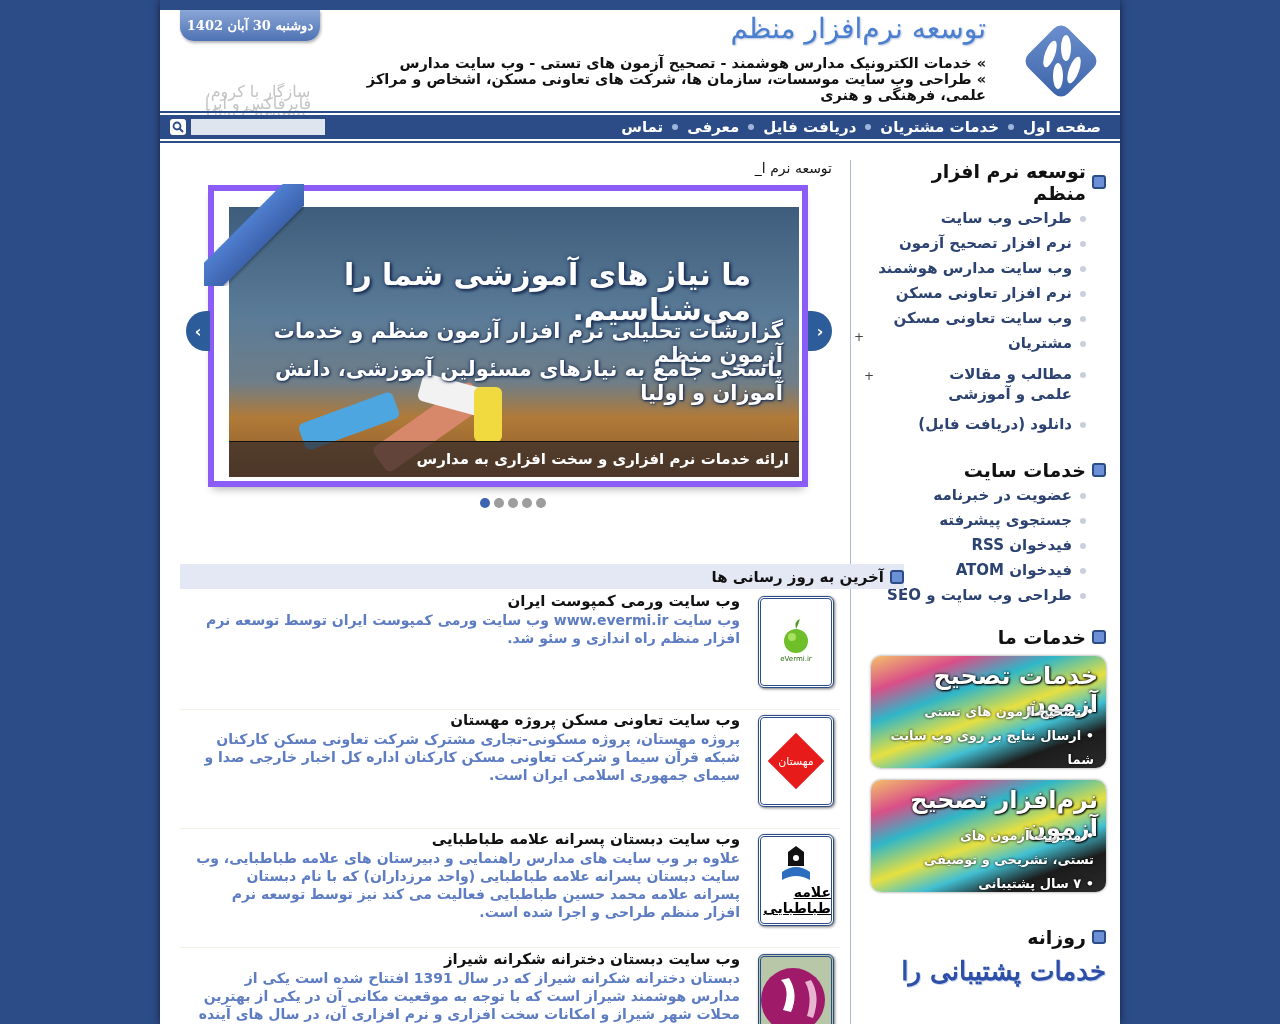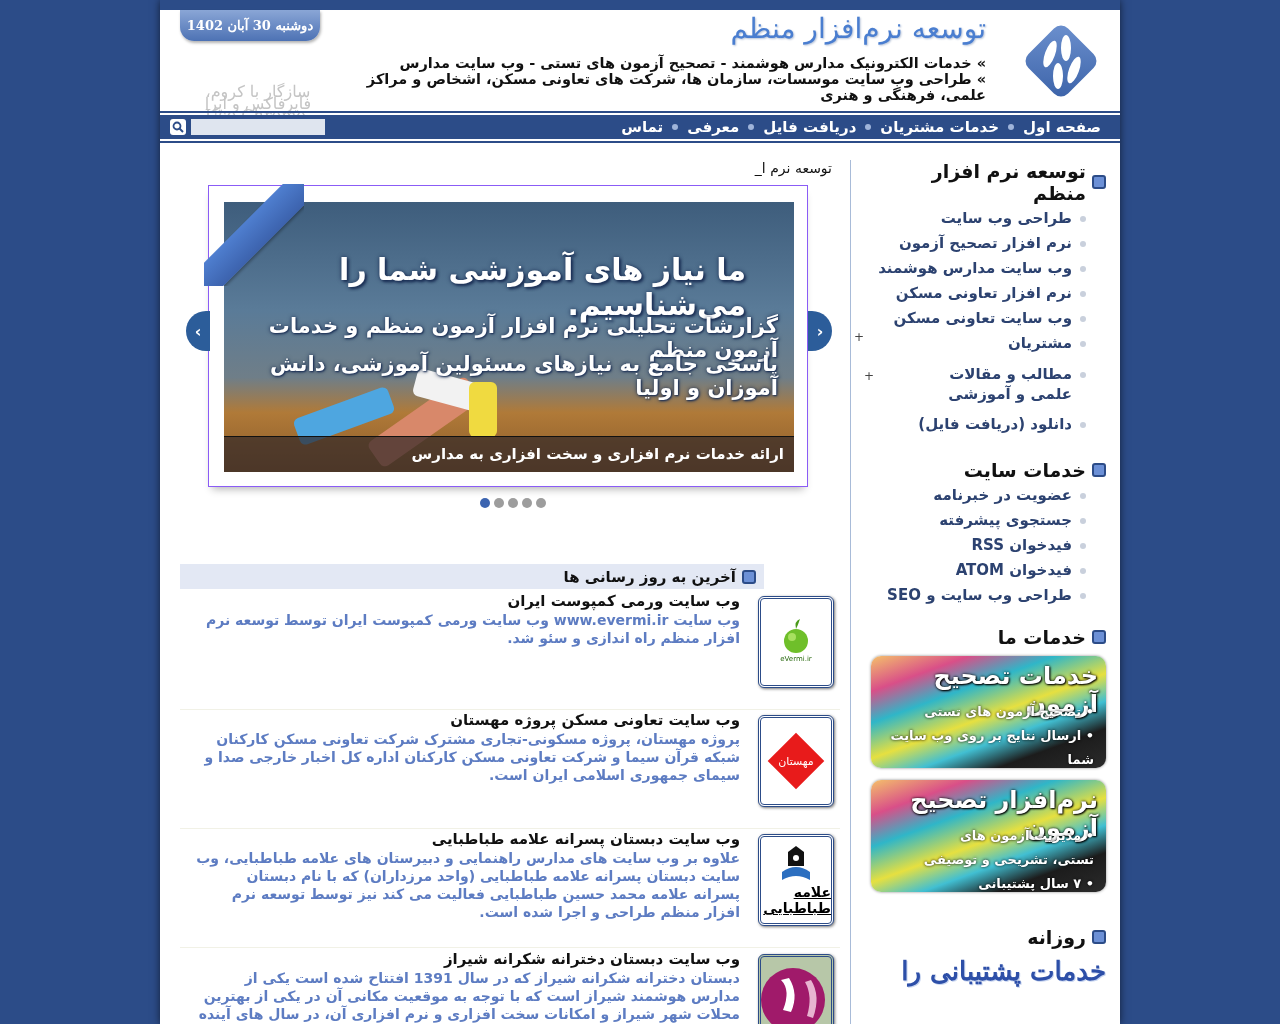--- a/index.html
+++ b/index.html
@@ -59,38 +59,38 @@
      background: linear-gradient(160deg, #f4c06b 0%, #d94f88 18%, #2fb6c8 34%, #e6e040 52%, #41bfd2 66%, #1c1c1c 80%, #2b2b2b 100%);
      box-shadow: 0 0 3px #888; }
   .banner-title { position:absolute; right:8px; top:6px; font-size:24px; font-weight:bold; color:#fff; text-shadow:0 0 3px #000,1px 1px 2px #000; }
   .banner-lines { position:absolute; right:12px; top:44px; font-size:13px; font-weight:bold; color:#fff; text-shadow:0 0 3px #000; line-height:24px; text-align:right; }
   .daily-text { font-family:"DejaVu Serif", serif; font-size:26px; color:#2d4fa8; font-weight:bold; text-align:right; margin-top:8px; text-shadow:1px 1px 0 #c9d6f0; }
 
   .vline { position:absolute; left:690px; top:160px; width:1px; height:864px; background:#a8bbd8; }
 
   
   .breadcrumb { position:absolute; right:288px; top:160px; font-size:14px; color:#111; }
-  .slider-frame { position:absolute; left:48px; top:185px; width:600px; height:302px; background:#fff; border:1px solid #8b5cf6; box-shadow:0 6px 8px -4px rgba(0,0,0,0.3); }
+  .slider-frame { position:absolute; left:48px; top:185px; width:600px; height:302px; background:#fff; border:6px solid #8b5cf6; box-shadow:0 6px 8px -4px rgba(0,0,0,0.3); }
   .slide-img { position:absolute; left:15px; top:16px; width:570px; height:270px; overflow:hidden;
     background: linear-gradient(180deg, #3e5d7c 0%, #5a7b98 40%, #6f7e88 65%, #b07a38 78%, #8a5a2a 100%); }
   .slide-l1 { position:absolute; right:48px; top:50px; font-size:30px; font-weight:bold; color:#fff; text-shadow:0 0 4px #1b2f55,2px 2px 3px #1b2f55; }
   .slide-l2, .slide-l3 { position:absolute; right:16px; font-size:21px; font-weight:bold; color:#fff; text-shadow:0 0 4px #1b2f55,1px 1px 2px #1b2f55; }
   .slide-l2 { top:112px; } .slide-l3 { top:150px; }
   .slide-caption { position:absolute; left:0; bottom:0; width:570px; height:36px; background:rgba(50,40,40,0.7); border-top:1px solid #111; color:#fff; font-size:15px; font-weight:bold; line-height:34px; padding-right:10px; }
   .chalk { position:absolute; border-radius:6px; }
   .ribbon { position:absolute; left:44px; top:184px; width:100px; height:102px; overflow:hidden; }
   .ribbon div { position:absolute; left:-38px; top:38px; width:170px; height:30px; background:linear-gradient(#4f7fd0,#3c62ad); transform:rotate(-45deg); box-shadow:0 2px 3px rgba(0,0,0,0.3); }
   .arrow { position:absolute; top:311px; width:24px; height:40px; background:#2c5d9a; color:#fff; font-weight:bold; font-size:16px; display:flex; align-items:center; justify-content:center; }
   .arrow.left { left:26px; border-radius:20px 0 0 20px; }
   .arrow.right { left:648px; border-radius:0 20px 20px 0; }
   .dots { position:absolute; left:320px; top:498px; display:flex; direction:ltr; }
   .dot { width:10px; height:10px; border-radius:50%; background:#9d9d9d; margin-right:4px; }
   .dot.active { background:#3c64b0; }
 
-  .updates-head { position:absolute; left:20px; top:564px; width:584px; height:25px; background:#e3e8f4; display:flex; align-items:center; font-size:15px; font-weight:bold; color:#111; padding-right:8px; }
+  .updates-head { position:absolute; left:20px; top:564px; width:724px; height:25px; background:#e3e8f4; display:flex; align-items:center; font-size:15px; font-weight:bold; color:#111; }
   .updates-head .sq { width:14px; height:14px; border:2px solid #2c4c88; background:#6c90d6; border-radius:3px; margin-left:6px; }
   .update-item { position:absolute; left:20px; width:660px; height:118px; border-bottom:1px solid #f1f1e6; }
   .thumb { position:absolute; right:6px; top:4px; width:76px; height:92px; border:3px double #2c4c88; border-radius:6px; background:#fff; box-shadow:1px 1px 3px #777; overflow:hidden; display:flex; align-items:center; justify-content:center; }
   .u-title { position:absolute; right:100px; top:0; font-size:15px; font-weight:bold; color:#111; }
   .u-desc { position:absolute; right:100px; top:19px; width:544px; font-size:14px; font-weight:bold; color:#5d7cc2; line-height:18px; text-align:right; }
 </style>
 </head>
 <body>
 
 <div class="page">

